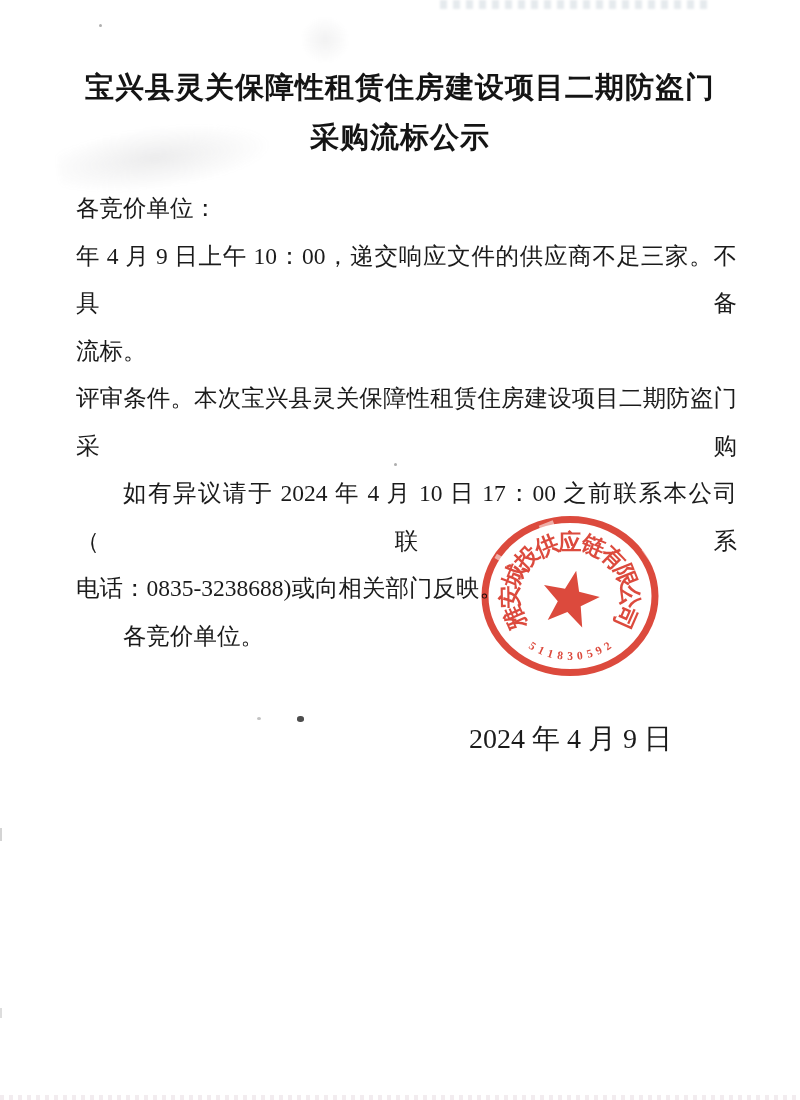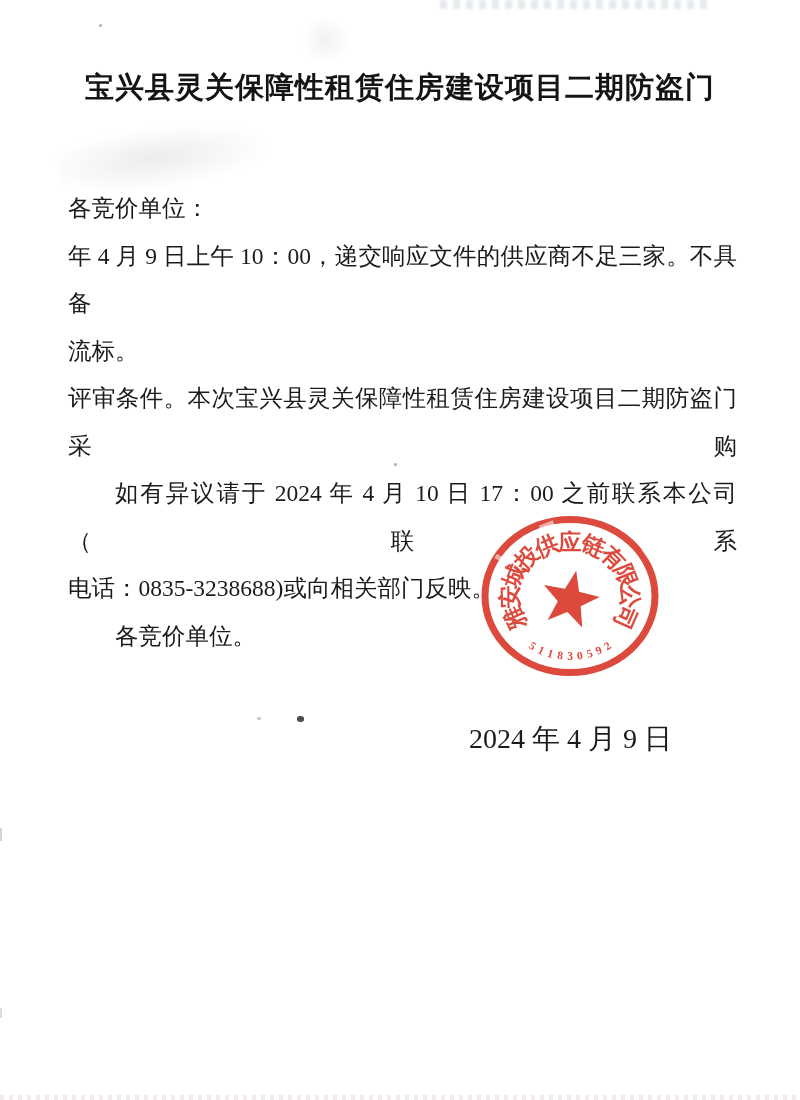--- a/index.html
+++ b/index.html
@@ -20,21 +20,21 @@
     font-size:29px;font-weight:bold;color:#141414;
     line-height:50px;
     letter-spacing:1px;
   }
 
   
   .body-text{
     position:absolute;top:185px;left:68px;width:669px;
     font-size:23.5px;line-height:47.5px;color:#1b1b1b;
   }
-  .bline{white-space:pre-wrap;}
+  .bline{white-space:pre-wrap;margin-left:8px;}
   .bline.ind{text-indent:2em;}
   .bline.fill{text-align:justify;text-align-last:justify;}
 
   
   .sig-company{
     position:absolute;top:673px;right:120px;
     font-size:21.5px;color:#1b1b1b;letter-spacing:0.5px;
   }
   .sig-date{
     position:absolute;top:720px;right:128px;
@@ -83,20 +83,21 @@
     filter:blur(0.6px);
   }
 </style>
 </head>
 <body>
 
 <div class="page">
 
   <div class="title">
     <div>宝兴县灵关保障性租赁住房建设项目二期防盗门</div>
+    <div>采购流标公示</div>
   </div>
 
   <div class="body-text">
       <div class="bline">各竞价单位：</div>
       <div class="bline fill">年 4 月 9 日上午 10：00，递交响应文件的供应商不足三家。不具备</div>
       <div class="bline">流标。</div>
       <div class="bline fill">评审条件。本次宝兴县灵关保障性租赁住房建设项目二期防盗门采购</div>
       <div class="bline ind fill">如有异议请于 2024 年 4 月 10 日 17：00 之前联系本公司（联系</div>
       <div class="bline">电话：0835-3238688)或向相关部门反映。</div>
       <div class="bline ind">各竞价单位。</div>

